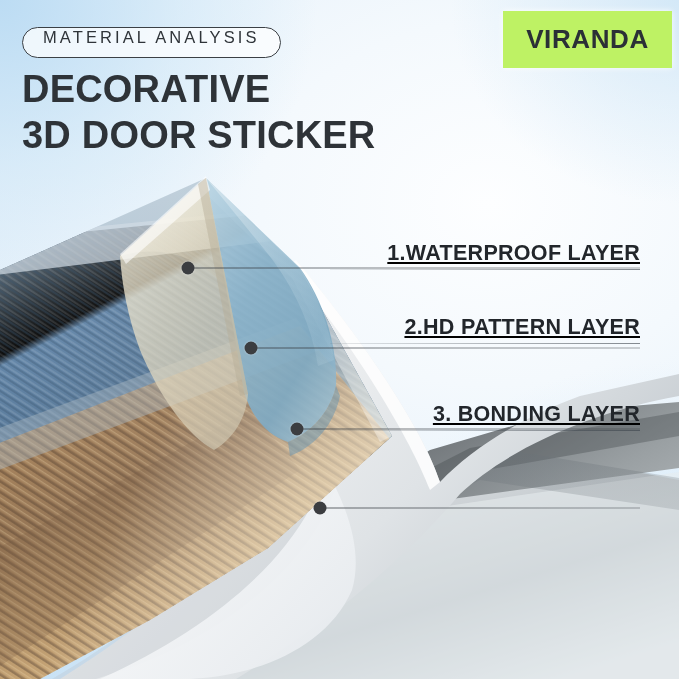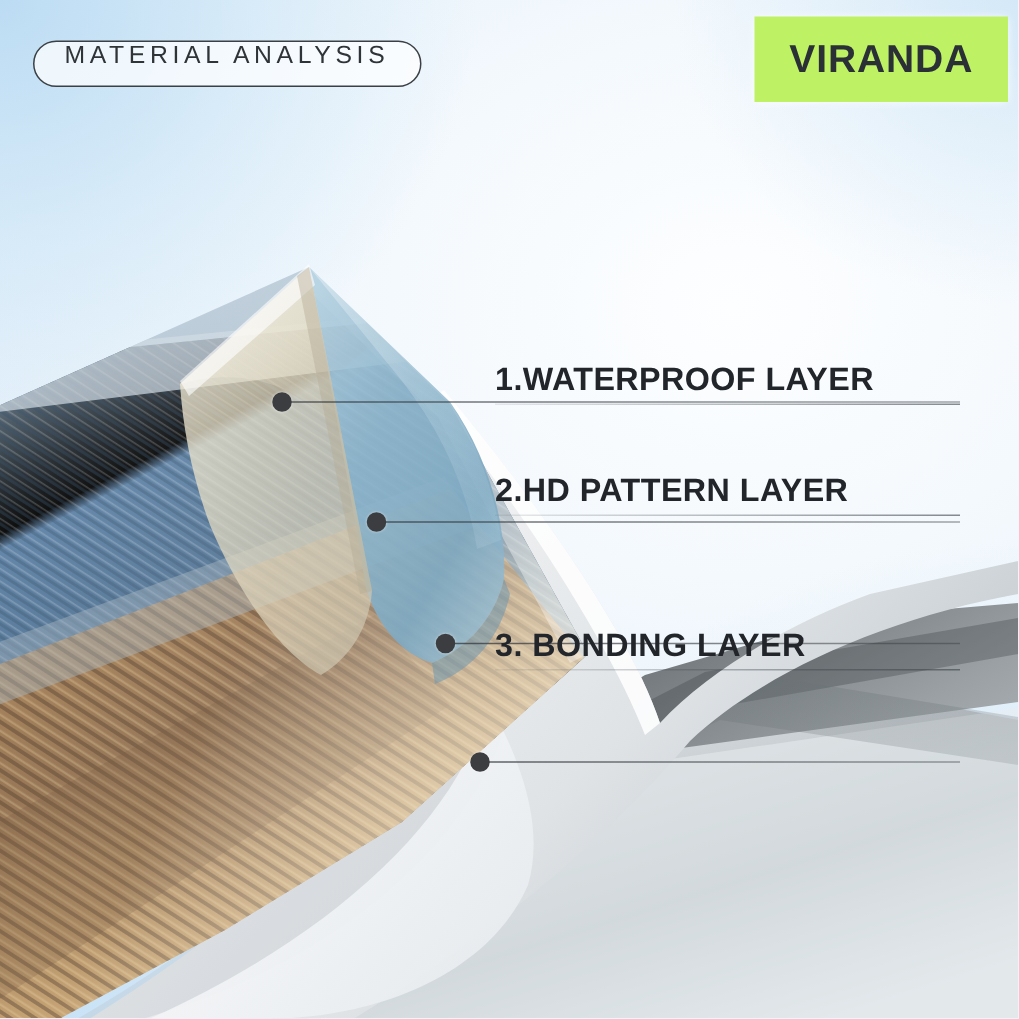--- a/index.html
+++ b/index.html
@@ -108,20 +108,22 @@
     height: 529px;
     overflow: hidden;
   }
   .stage svg { display: block; }
 
   
   .callout {
     position: absolute;
     right: 39px;
     width: 310px;
+    text-align: right;
+    text-decoration: underline;
   }
   .callout-text {
     font-size: 21.5px;
     font-weight: bold;
     color: #22262b;
     letter-spacing: 0.3px;
     white-space: nowrap;
     display: block;
     line-height: 24px;
   }
@@ -340,20 +342,24 @@
 
         <rect x="0" y="470" width="679" height="59" fill="#dbe9f6" opacity="0.0"></rect>
       </g>
     </svg>
   </div>
 
   <div class="badge">
     <span class="badge-text">MATERIAL ANALYSIS</span>
   </div>
 
+  <div class="title">
+    <div class="title-line">DECORATIVE</div>
+    <div class="title-line">3D DOOR STICKER</div>
+  </div>
 
   <div class="logo-box">
     <span class="logo-text">VIRANDA</span>
   </div>
 
   <div class="leader-layer">
     <div class="dot" style="left:188px; top:268px;"></div>
     <div class="leader" style="left:194px; top:268px; width:446px;"></div>
 
     <div class="dot" style="left:251px; top:348px;"></div>
@@ -369,19 +375,19 @@
   <div class="callout" style="top:241px;">
     <span class="callout-text">1.WATERPROOF LAYER</span>
     <div class="callout-rule"></div>
   </div>
 
   <div class="callout" style="top:315px;">
     <span class="callout-text">2.HD PATTERN LAYER</span>
     <div class="callout-rule"></div>
   </div>
 
-  <div class="callout" style="top:418px;">
+  <div class="callout" style="top:402px;">
     <span class="callout-text">3. BONDING LAYER</span>
     <div class="callout-rule"></div>
   </div>
 
 
 </div>
 
 </body></html>

